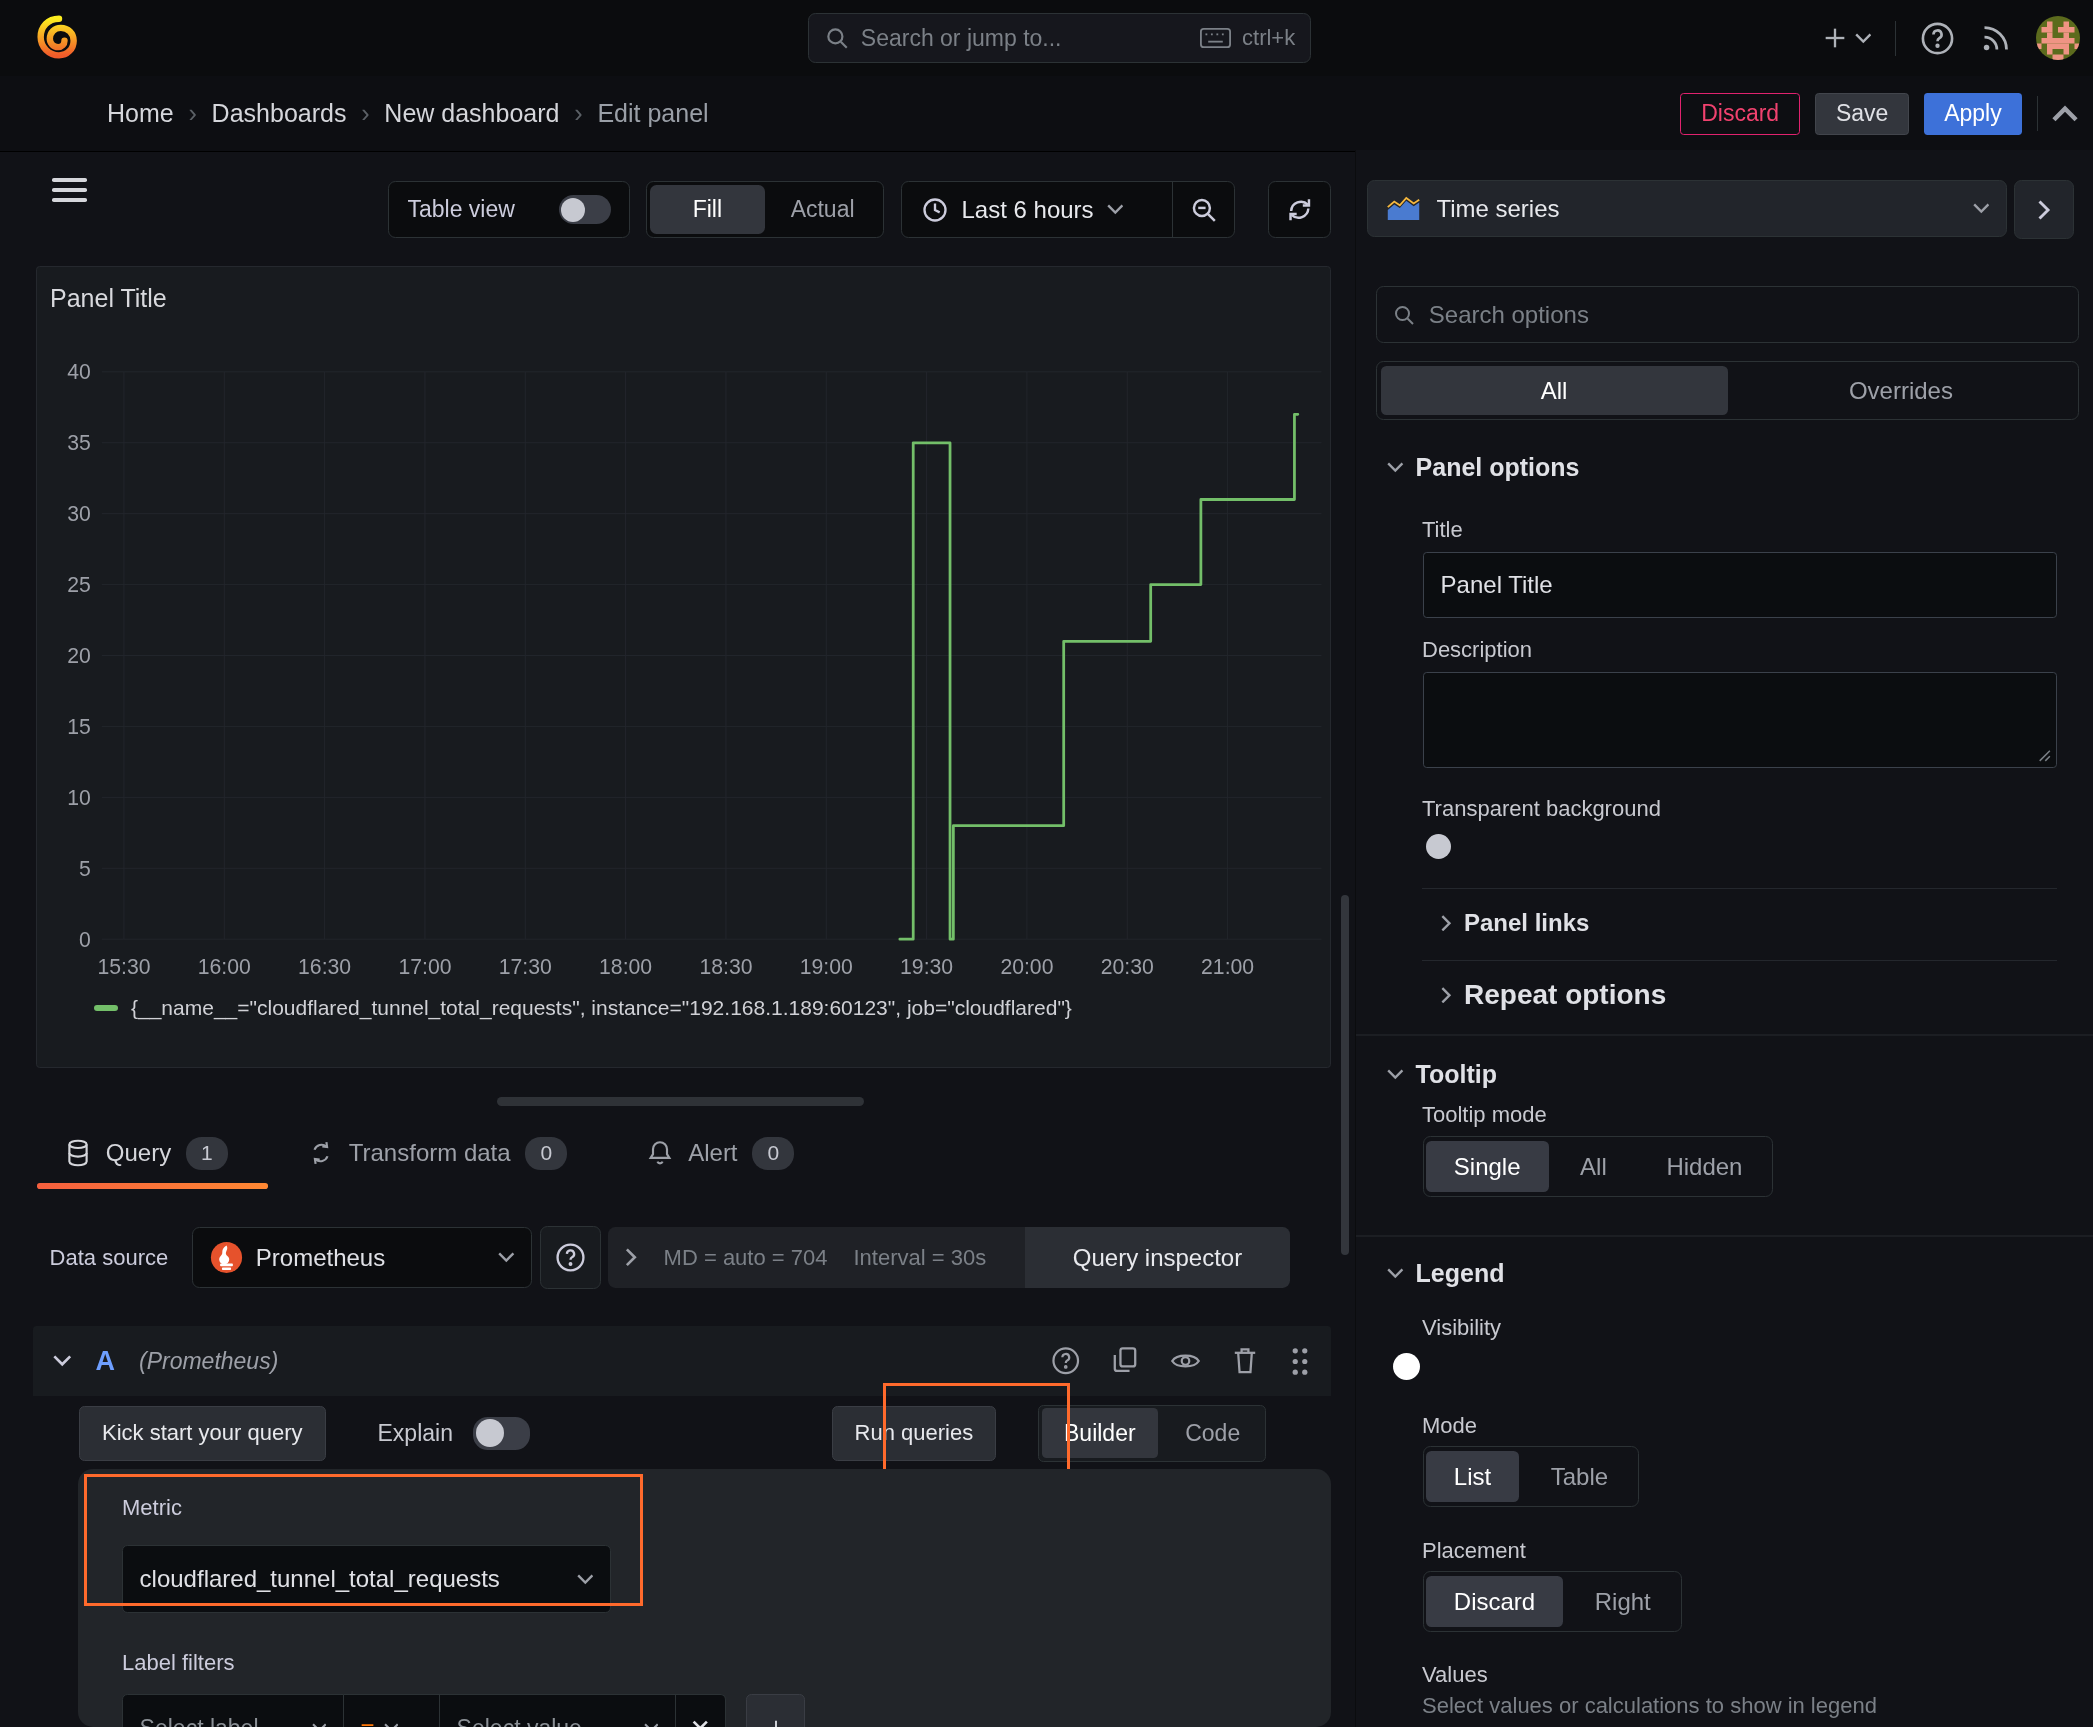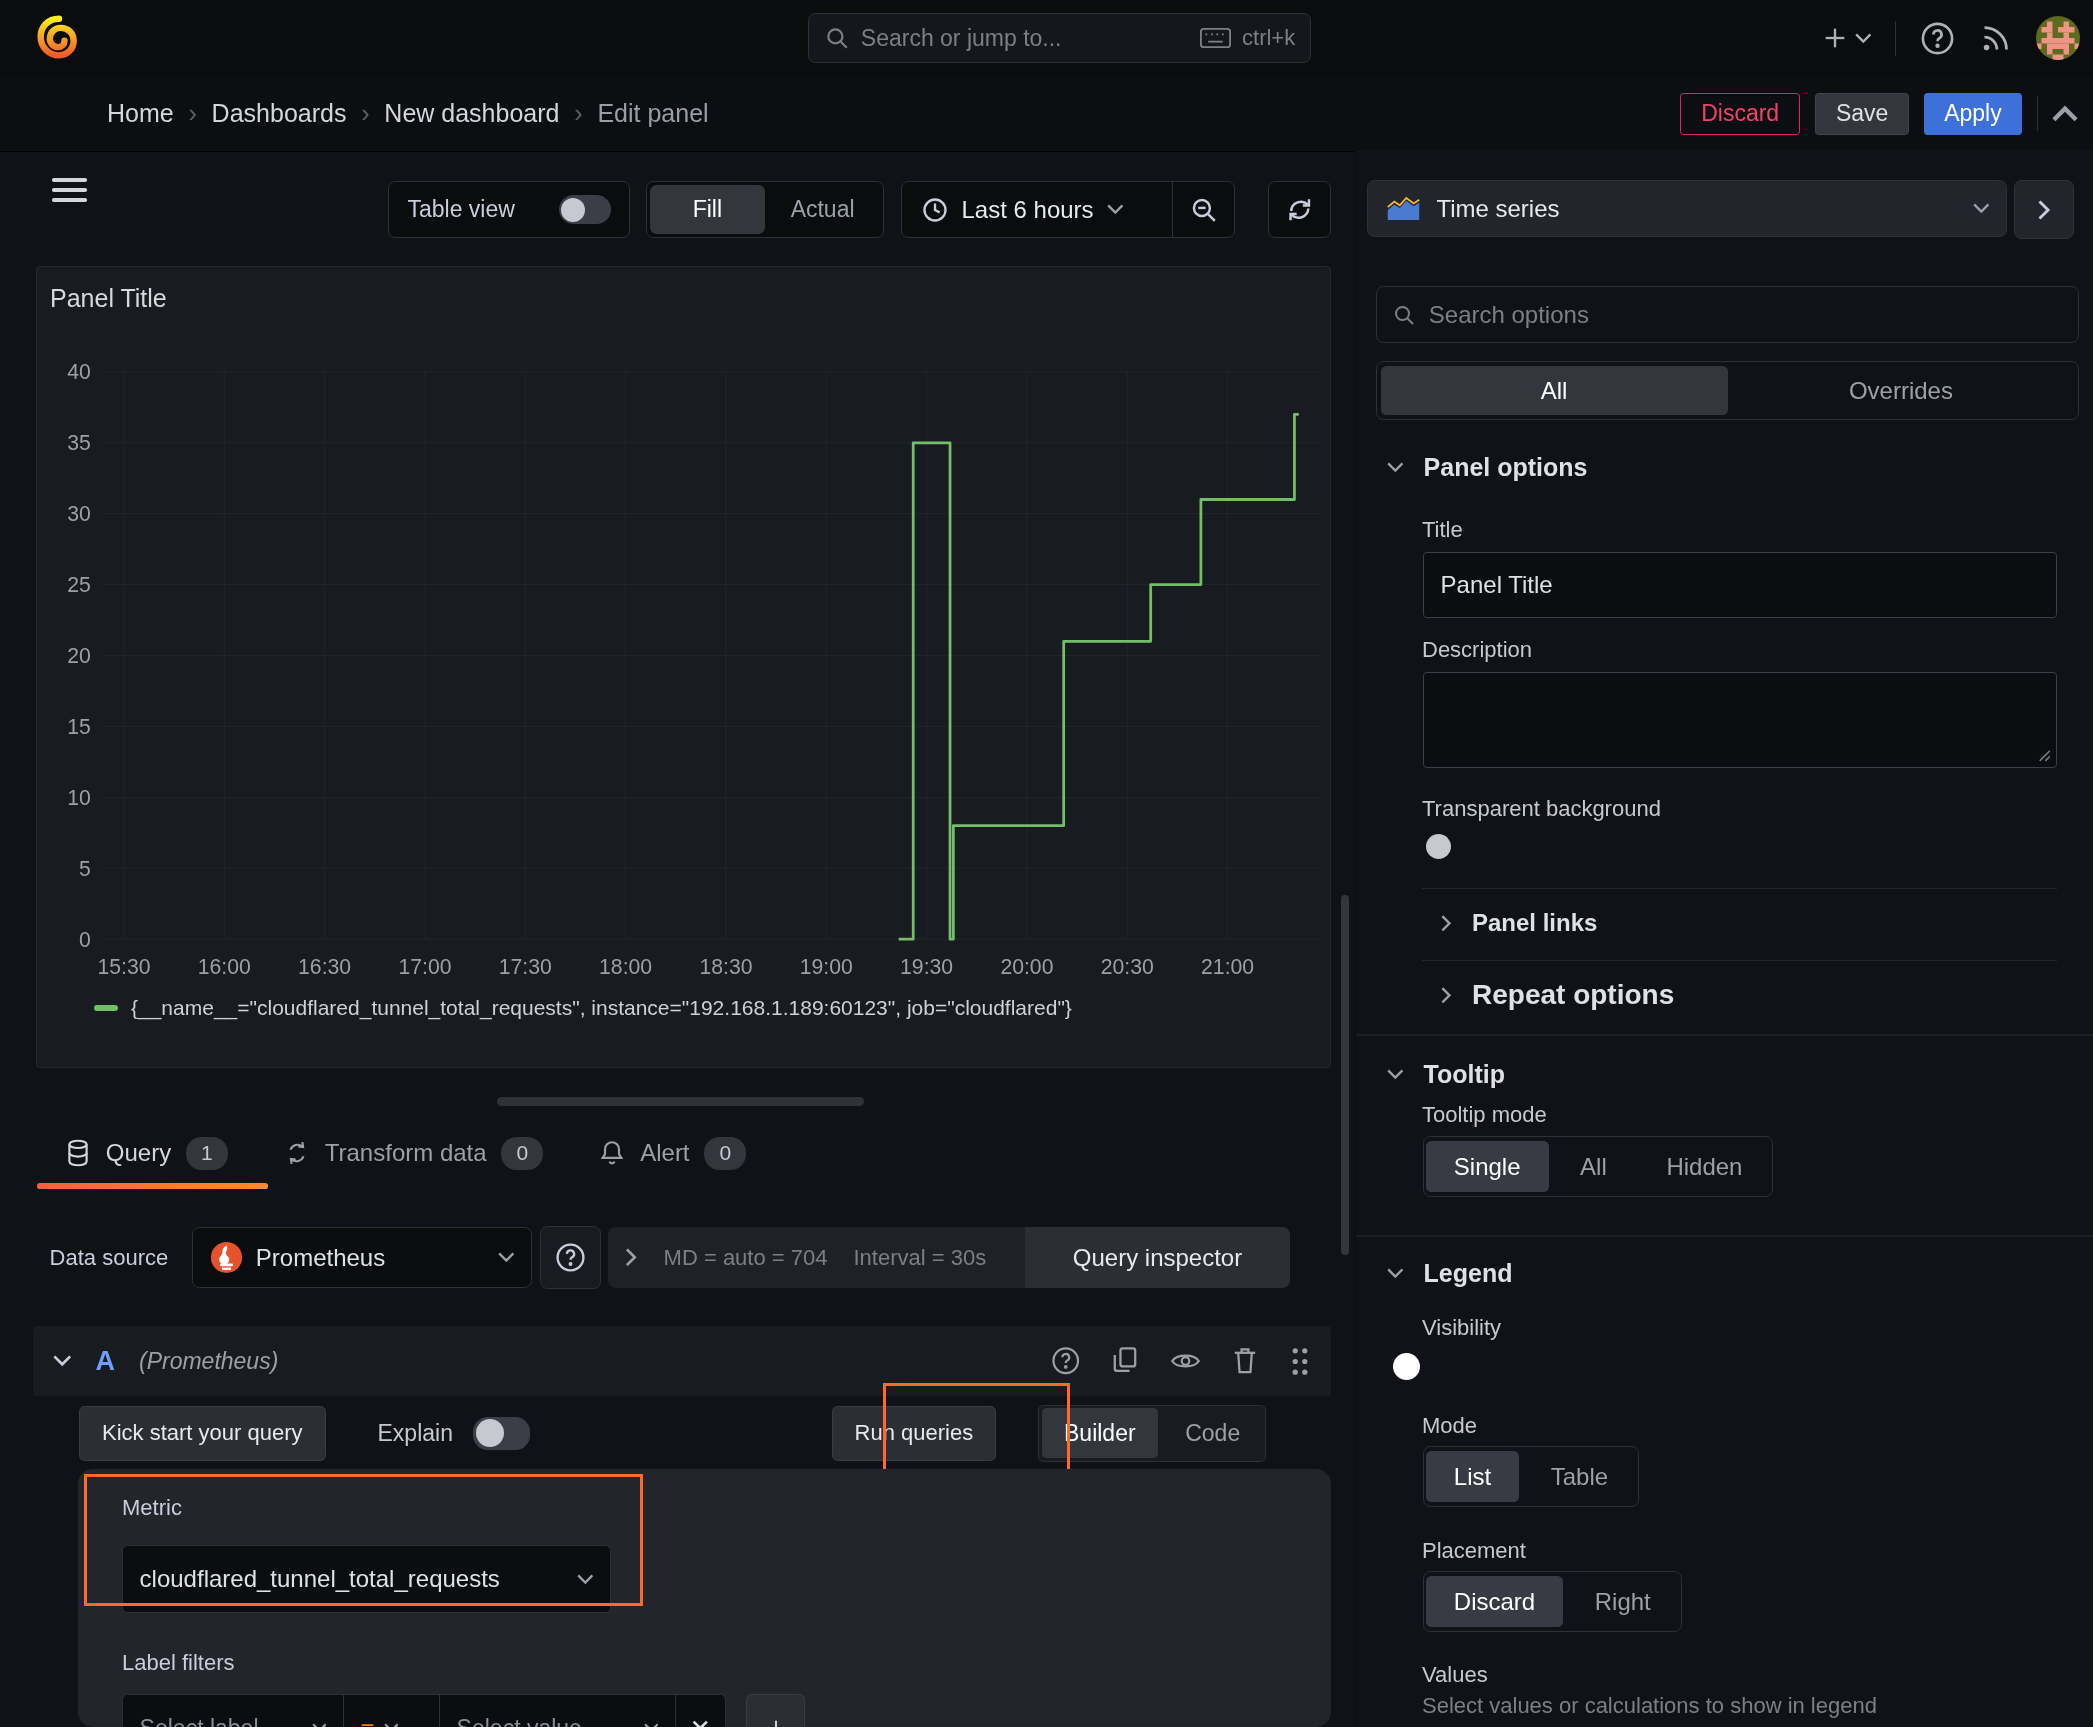--- a/index.html
+++ b/index.html
@@ -51,21 +51,21 @@
   
   .panel{left:36px;top:266px;width:1295px;height:802px;background:#181b1f;border:0.9px solid #25282e;border-radius:3.7px;box-sizing:border-box;}
   .panel-title{left:13px;top:16.6px;font-size:25px;color:#d8d9dd;}
   .legend-row{left:57px;top:729px;display:flex;align-items:center;gap:13px;font-size:21px;color:#d0d1d6;}
   .legend-swatch{width:24px;height:6.5px;border-radius:3.7px;background:#73bf69;}
 
   .scroll-thumb{left:1341px;top:895px;width:8.3px;height:360px;background:#33363c;border-radius:4.6px;}
   .drag-pill{left:497px;top:1097px;width:367px;height:9.2px;background:#2f3237;border-radius:5.5px;cursor:row-resize;}
 
   
-  .edit-tabs{left:33px;top:1117px;width:1298px;height:72px;display:flex;align-items:center;gap:56px;padding-left:32px;box-sizing:border-box;}
+  .edit-tabs{left:33px;top:1117px;width:1298px;height:72px;display:flex;align-items:center;gap:80px;padding-left:32px;box-sizing:border-box;}
   .etab{display:flex;align-items:center;gap:14.8px;font-size:24px;color:#d5d6db;cursor:pointer;position:relative;height:100%;}
   .etab .badge{background:#33363d;color:#c7c9d1;border-radius:15.7px;min-width:42px;height:33px;display:flex;align-items:center;justify-content:center;font-size:21px;}
   .etab.inactive{color:#9da0a8;}
   .tab-underline{left:37px;top:1183px;width:231px;height:5.5px;border-radius:2.8px;background:linear-gradient(90deg,#f55f3e,#ff8833);}
 
   
   .ds-row{left:33px;top:1227px;width:1298px;height:61px;display:flex;align-items:center;}
   .ds-label{font-size:22px;color:#ccccdc;margin-left:16.6px;margin-right:24px;}
   .ds-select{width:340px;height:61px;background:#0b0c0e;border:0.9px solid #2c3235;border-radius:7.4px;display:flex;align-items:center;
      padding:0 16.6px;box-sizing:border-box;gap:13px;cursor:pointer;}
@@ -105,21 +105,21 @@
   .viz-btn .lbl{flex:1;color:#e8e9ed;font-size:24px;}
   .viz-collapse{left:658px;top:30px;width:58px;height:57px;background:#22252b;border:0.9px solid #2c3235;border-radius:7.4px;
      display:flex;align-items:center;justify-content:center;cursor:pointer;}
   .opt-search{left:20px;top:136px;width:703px;height:57px;border:0.9px solid #2c3235;border-radius:7.4px;background:#111217;
      display:flex;align-items:center;gap:13px;padding:0 14.8px;box-sizing:border-box;color:#7b8087;}
   .ao-tabs{left:20px;top:211px;width:703px;height:59px;border:0.9px solid #2c3235;border-radius:7.4px;background:#111217;
      display:flex;align-items:stretch;padding:3.7px;box-sizing:border-box;}
   .ao-tabs .opt{flex:1;display:flex;align-items:center;justify-content:center;font-size:24px;color:#9da0a8;cursor:pointer;border-radius:5.5px;}
   .ao-tabs .opt.active{background:#33363d;color:#fff;}
 
-  .sec-header{display:flex;align-items:center;gap:20px;font-size:25px;font-weight:bold;color:#e0e1e6;cursor:pointer;}
+  .sec-header{display:flex;align-items:center;gap:12px;font-size:25px;font-weight:bold;color:#e0e1e6;cursor:pointer;}
   .sub-label{font-size:22px;color:#c8c9d0;}
   .opt-input{background:#0b0d10;border:0.9px solid #3b414b;border-radius:3.7px;box-sizing:border-box;color:#e0e1e6;font-size:24px;
      display:flex;align-items:center;padding:0 16.6px;}
   .divider{height:0.9px;background:#24272d;}
   .sec-divider{height:1.8px;background:#1c1e23;}
   .seg2{border:0.9px solid #2c3235;border-radius:7.4px;display:flex;align-items:stretch;background:#111217;box-sizing:border-box;}
   .seg2 .opt{display:flex;align-items:center;justify-content:center;padding:4px 28px;font-size:24px;color:#9da0a8;cursor:pointer;margin:3.7px 1.8px;border-radius:5.5px;}
   .seg2 .opt.active{background:#383b44;color:#fff;}
   .hint-text{font-size:22px;color:#7b8087;}
   .resize-glyph{position:absolute;right:5.5px;bottom:5.5px;width:14.8px;height:14.8px;}

